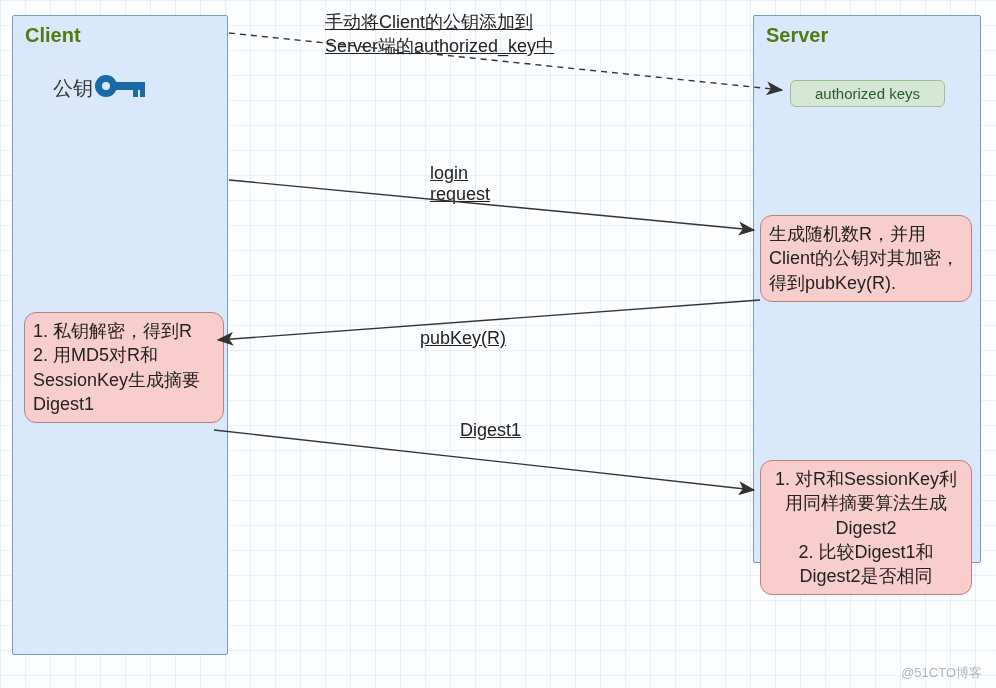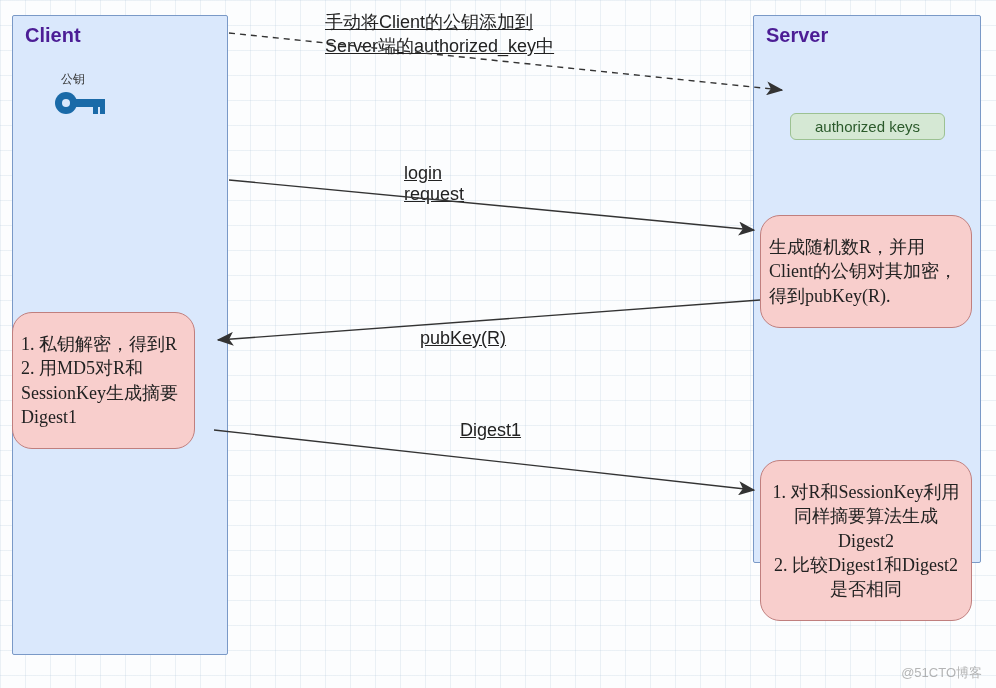--- a/index.html
+++ b/index.html
@@ -21,53 +21,50 @@
     background: #dae8fc;
     border: 1.5px solid #7a99c7;
     border-radius: 2px;
   }
   .panel-title {
     position: absolute;
     top: 8px;
     left: 12px;
     font-weight: bold;
     font-size: 20px;
-    color: #4c1d95;
+    color: #4d7c0f;
   }
   .key-row {
     position: absolute;
     left: 40px;
     display: flex;
     align-items: center;
-    font-size: 12px;
+    font-size: 20px;
     color: #333;
-    flex-direction: column;
   }
   .key-label { width: 40px; }
   .pink-box {
     position: absolute;
     background: #f8cecc;
     border: 1.5px solid #c07f7e;
-    border-radius: 20px;
+    border-radius: 12px;
     font-size: 18px;
     color: #222;
     line-height: 1.35;
-    padding: 19px 8px;
-    font-family: Liberation Serif, serif;
+    padding: 6px 8px;
   }
   .green-box {
     position: absolute;
     background: #d5e8d4;
     border: 1.5px solid #9cc192;
     border-radius: 6px;
     font-size: 15px;
     color: #2b5a2b;
     text-align: center;
     padding: 4px 8px;
-    margin-top: 33px;
   }
   .floating-label {
     position: absolute;
     font-size: 18px;
     color: #222;
     white-space: pre;
     text-decoration: underline;
   }
   .watermark {
     position: absolute;
@@ -95,38 +92,38 @@
         <circle cx="13" cy="15" r="11" fill="#1a6aa8"></circle>
         <circle cx="13" cy="15" r="4" fill="#dae8fc"></circle>
         <rect x="22" y="11" width="30" height="8" fill="#1a6aa8"></rect>
         <rect x="40" y="18" width="5" height="8" fill="#1a6aa8"></rect>
         <rect x="47" y="18" width="5" height="8" fill="#1a6aa8"></rect>
       </svg>
     </span>
   </div>
 </div>
 
-<div class="pink-box" style="left:12px; top:312px; width:183px; white-space:pre-wrap;">1. 私钥解密，得到R
+<div class="pink-box" style="left:24px; top:312px; width:200px; white-space:pre-wrap;">1. 私钥解密，得到R
 2. 用MD5对R和SessionKey生成摘要Digest1</div>
 
 <div class="panel" style="left:753px; top:15px; width:228px; height:548px;">
   <div class="panel-title">Server</div>
 </div>
 
 <div class="green-box" style="left:790px; top:80px; width:155px;">authorized keys</div>
 
 <div class="pink-box" style="left:760px; top:215px; width:212px;">生成随机数R，并用Client的公钥对其加密，得到pubKey(R).</div>
 
 <div class="pink-box" style="left:760px; top:460px; width:212px; white-space:pre-wrap;text-align:center;">1. 对R和SessionKey利用同样摘要算法生成Digest2
 2. 比较Digest1和Digest2是否相同</div>
 
 <div class="floating-label" style="left:325px; top:10px; width:340px;">手动将Client的公钥添加到
 Server端的authorized_key中</div>
 
-<div class="floating-label" style="left:404px; top:163px; width:130px;">login
+<div class="floating-label" style="left:430px; top:163px; width:130px;">login
 request</div>
 
 <div class="floating-label" style="left:420px; top:290px; width:160px;margin-top:38px;">pubKey(R)</div>
 
 <div class="floating-label" style="left:460px; top:420px; width:120px;">Digest1</div>
 
 <svg class="overlay">
   <defs>
     <marker id="ah" markerWidth="12" markerHeight="10" refX="11" refY="5" orient="auto">
       <path d="M0,0 L12,5 L0,10 L3,5 Z" fill="#333"></path>

